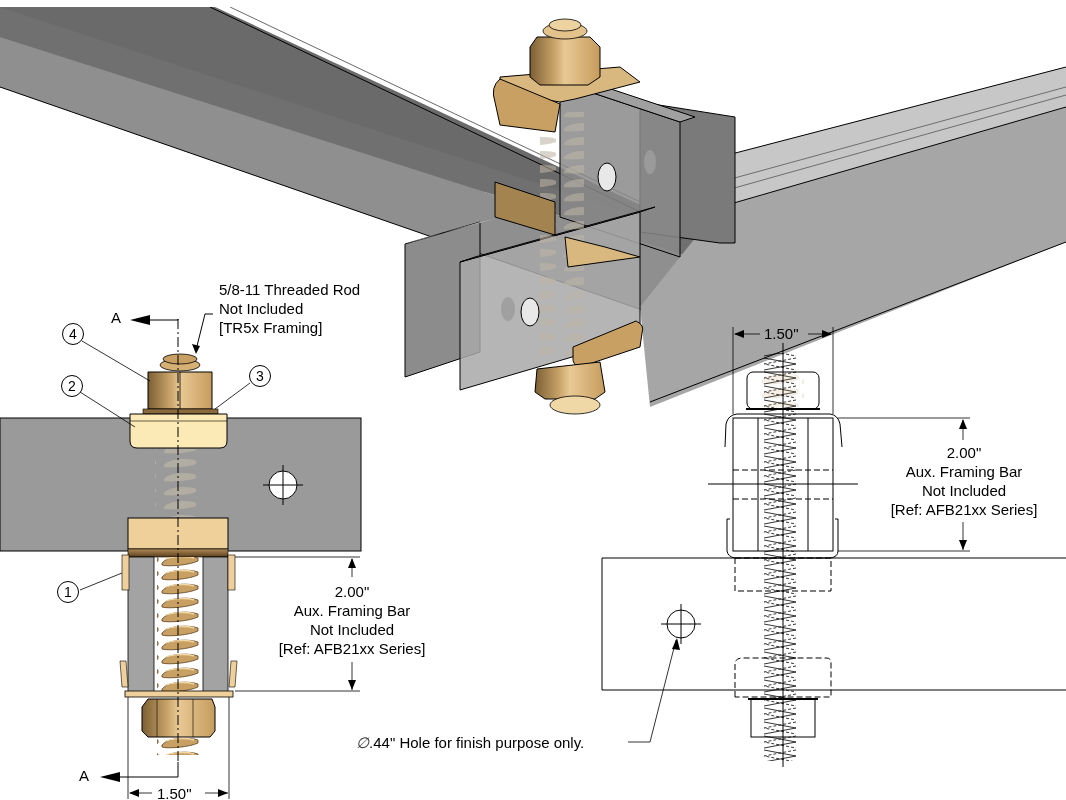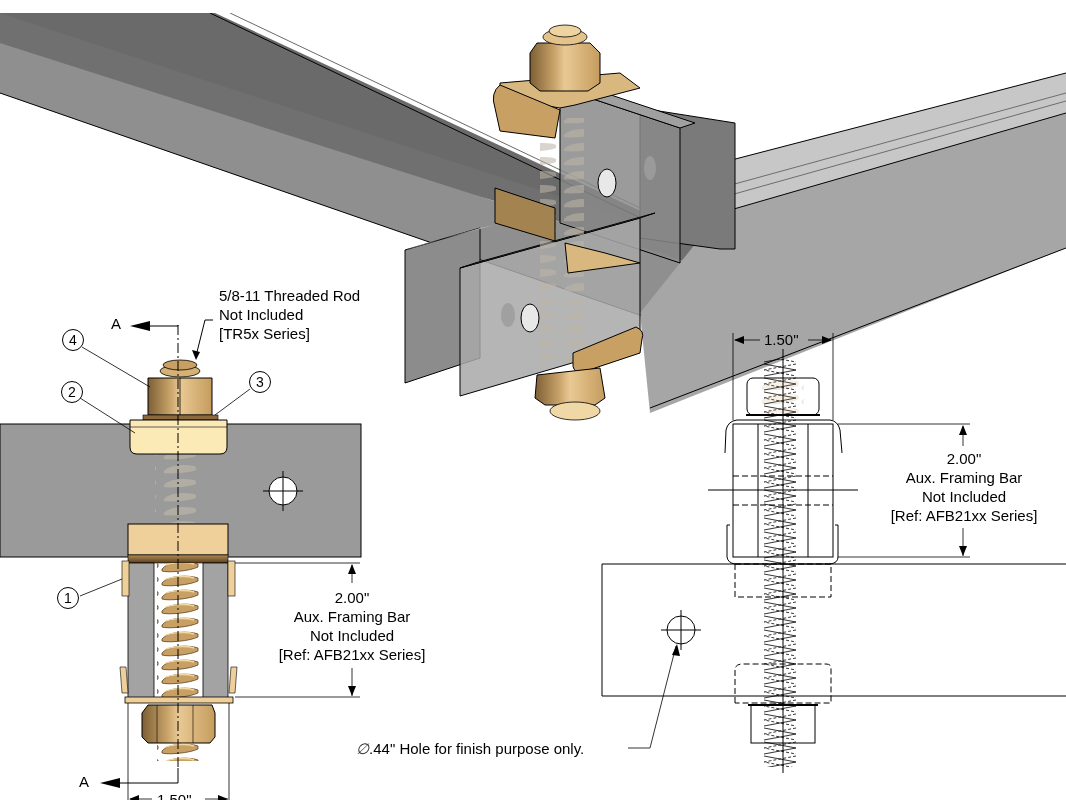--- a/index.html
+++ b/index.html
@@ -1,17 +1,17 @@
 <!DOCTYPE html>
 <html><head>
 <meta charset="utf-8">
 <style>
   html, body { margin: 0; padding: 0; background: #ffffff; }
   body { width: 1066px; height: 800px; overflow: hidden; position: relative; font-family: "Liberation Sans", sans-serif; }
-  #stage { position: absolute; left: 0; top: 13px; width: 1066px; height: 572px; }
+  #stage { position: absolute; left: 0; top: 7px; width: 1066px; height: 572px; }
   .lbl { position: absolute; font-family: "Liberation Sans", sans-serif; font-size: 15px; color: #000; line-height: 19px; white-space: nowrap; }
   .ctr { text-align: center; }
   .balloon { position: absolute; width: 20px; height: 20px; border: 1px solid #000; border-radius: 50%; background: #fff; font-size: 14px; line-height: 20px; text-align: center; font-family: "Liberation Sans", sans-serif; }
   .sect { position: absolute; font-size: 15px; font-family: "Liberation Sans", sans-serif; }
 </style>
 </head>
 <body>
 
 <div id="stage">
 <svg width="1066" height="800" viewBox="0 0 1066 800" xmlns="http://www.w3.org/2000/svg">
@@ -211,21 +211,21 @@
     <polygon points="963,412 959,422 967,422"></polygon>
     <polygon points="963,543 959,533 967,533"></polygon>
     <polygon points="677,631 672,642 680,643"></polygon>
   </g>
 </svg>
 
   
   <div class="lbl" style="left:219px; top:273px;">
     <div>5/8-11 Threaded Rod</div>
     <div>Not Included</div>
-    <div>[TR5x Series]</div>
+    <div>[TR5x Framing]</div>
   </div>
 
   <div class="sect" style="left:111px; top:302px;">A</div>
   <div class="sect" style="left:79px; top:760px;">A</div>
 
   <div class="balloon" style="left:57px; top:574px;">1</div>
   <div class="balloon" style="left:61px; top:368px;">2</div>
   <div class="balloon" style="left:249px; top:358px;">3</div>
   <div class="balloon" style="left:62px; top:316px;">4</div>
 

